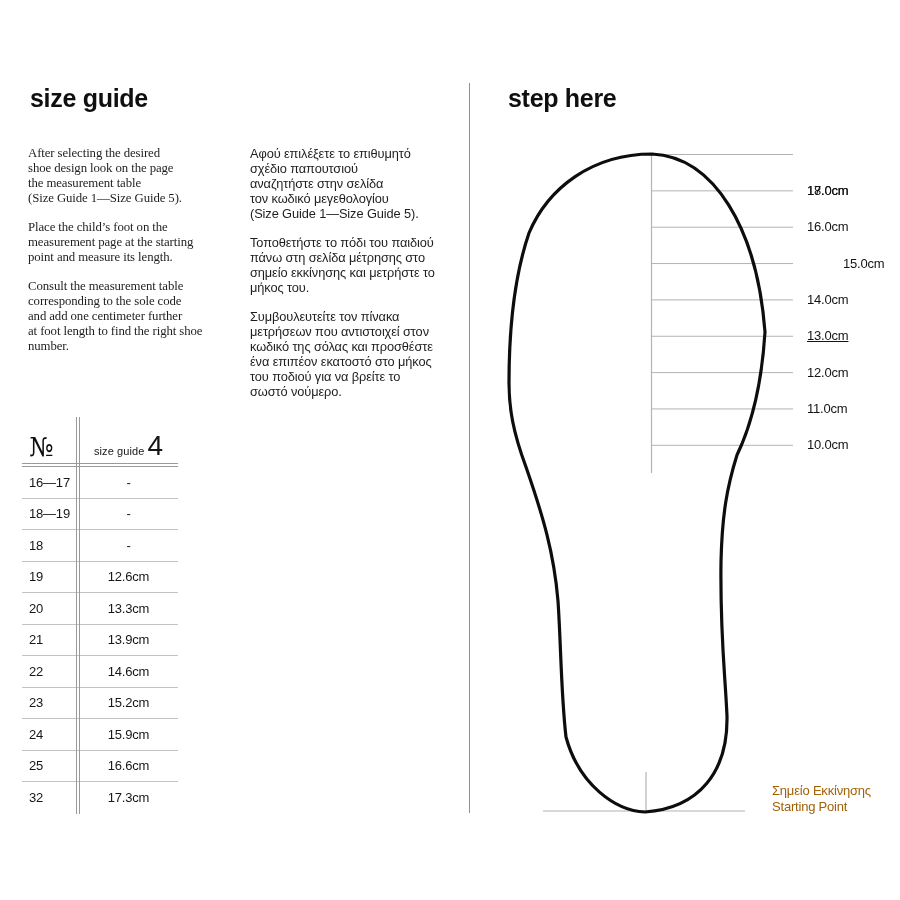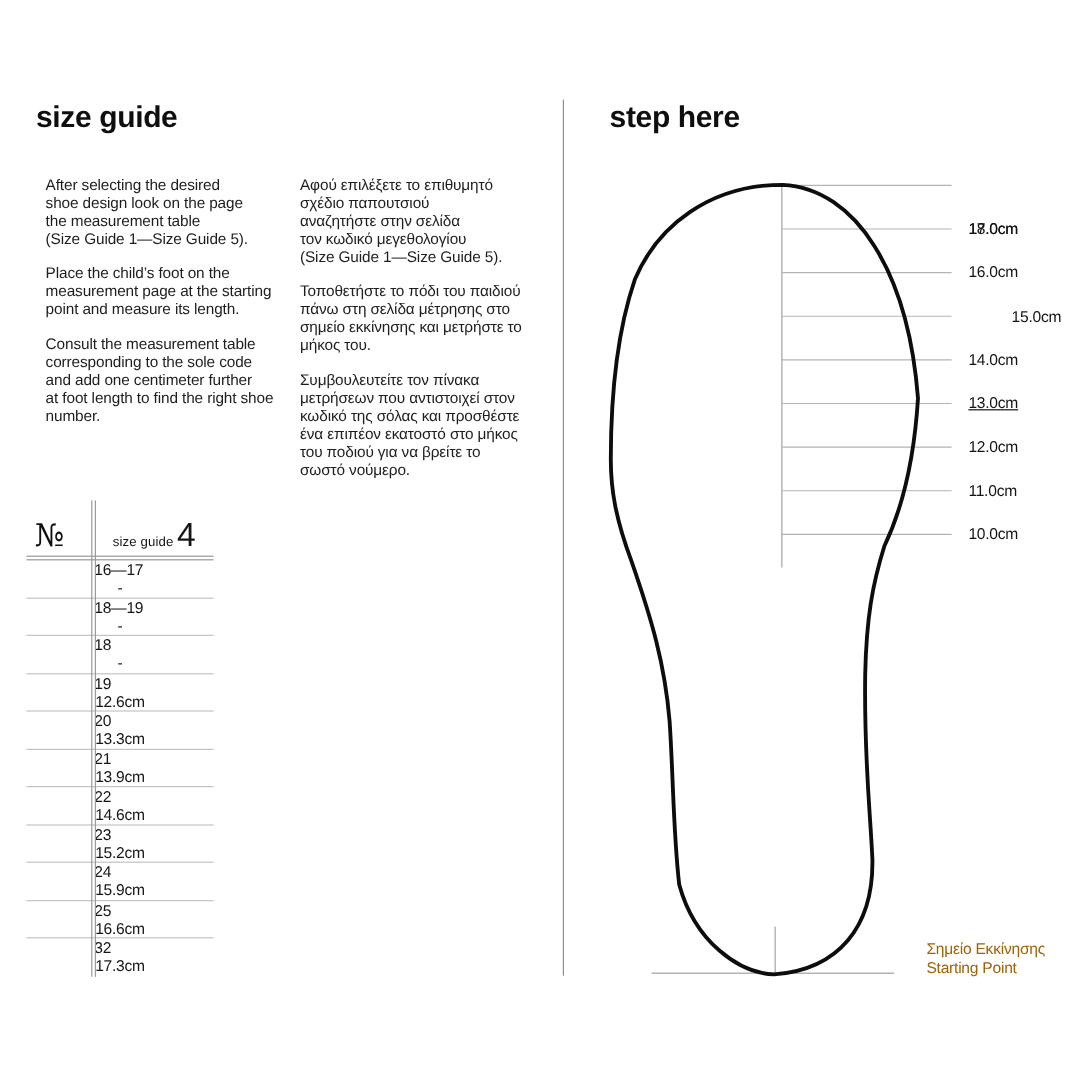--- a/index.html
+++ b/index.html
@@ -13,21 +13,21 @@
   }
   #title-left{left:30px;}
   #title-right{left:508px;}
   .divider{
     position:absolute;left:469px;top:83px;width:1px;height:730px;background:#8f8f8f;
   }
   .text-col{
     position:absolute;top:146px;font-size:12.8px;line-height:15px;
     letter-spacing:-0.1px;color:#1e1e1e;
   }
-  #col-en{left:38px;width:212px;}
+  #col-en{left:28px;width:212px;font-family:Liberation Serif, serif;}
   #col-gr{left:250px;width:212px;}
   .para{white-space:pre;margin:0 0 14px 0;}
   
   .size-table{
     position:absolute;left:22px;top:417px;width:156px;
   }
   .dbl-v{
     position:absolute;left:54px;top:0;bottom:0;width:2px;
     border-left:1px solid #9a9a9a;border-right:1px solid #9a9a9a;
   }
@@ -37,21 +37,21 @@
     font-family:"DejaVu Serif", serif;font-size:26px;line-height:1;color:#0f0f0f;
   }
   .sg-cell{
     flex:1;text-align:center;padding-bottom:3px;white-space:nowrap;
   }
   .sg-label{font-size:11px;letter-spacing:0.1px;vertical-align:baseline;}
   .sg-number{font-size:28px;line-height:1;vertical-align:baseline;margin-left:3px;}
   .dbl-h{height:2px;border-top:1px solid #9a9a9a;border-bottom:1px solid #9a9a9a;}
   .trow{
     height:31.5px;box-sizing:border-box;display:flex;align-items:center;
-    border-bottom:1px solid #c3c3c3;font-size:13px;flex-direction:column;
+    border-bottom:1px solid #c3c3c3;font-size:13px;
   }
   .trow:last-child{border-bottom:none;}
   .row-size{width:57px;box-sizing:border-box;padding-left:7px;letter-spacing:-0.2px;}
   .row-len{flex:1;text-align:center;letter-spacing:-0.2px;}
   
   #foot-svg{position:absolute;left:0;top:0;}
   .cm-label{
     position:absolute;left:807px;font-size:13px;letter-spacing:-0.2px;color:#141414;
     line-height:16px;
   }

